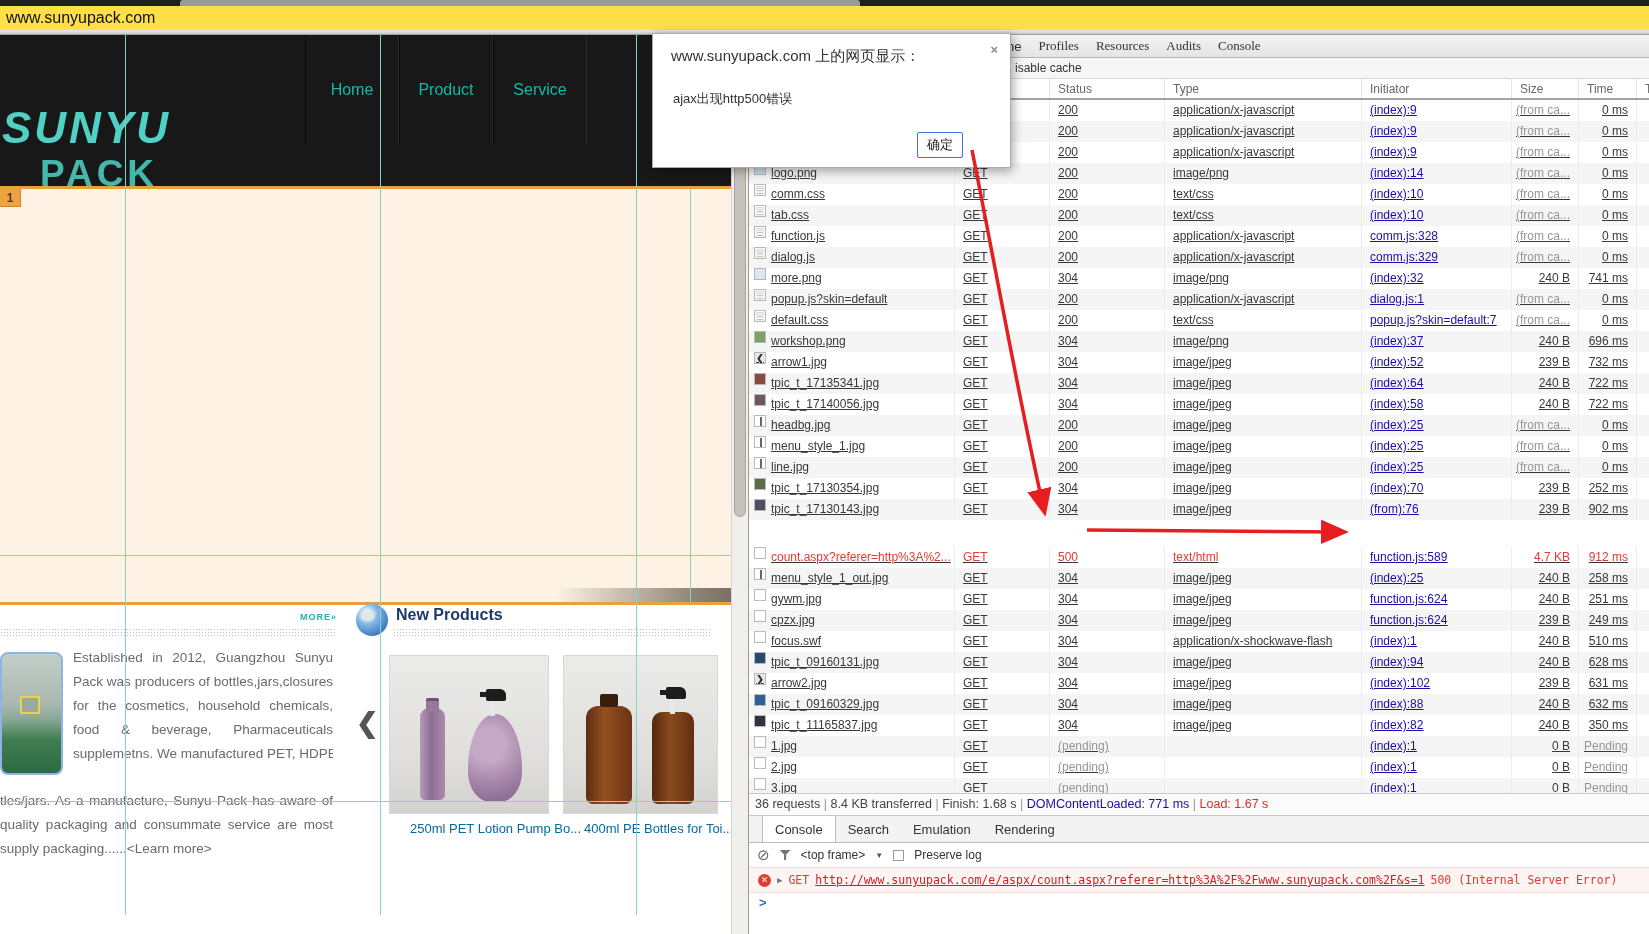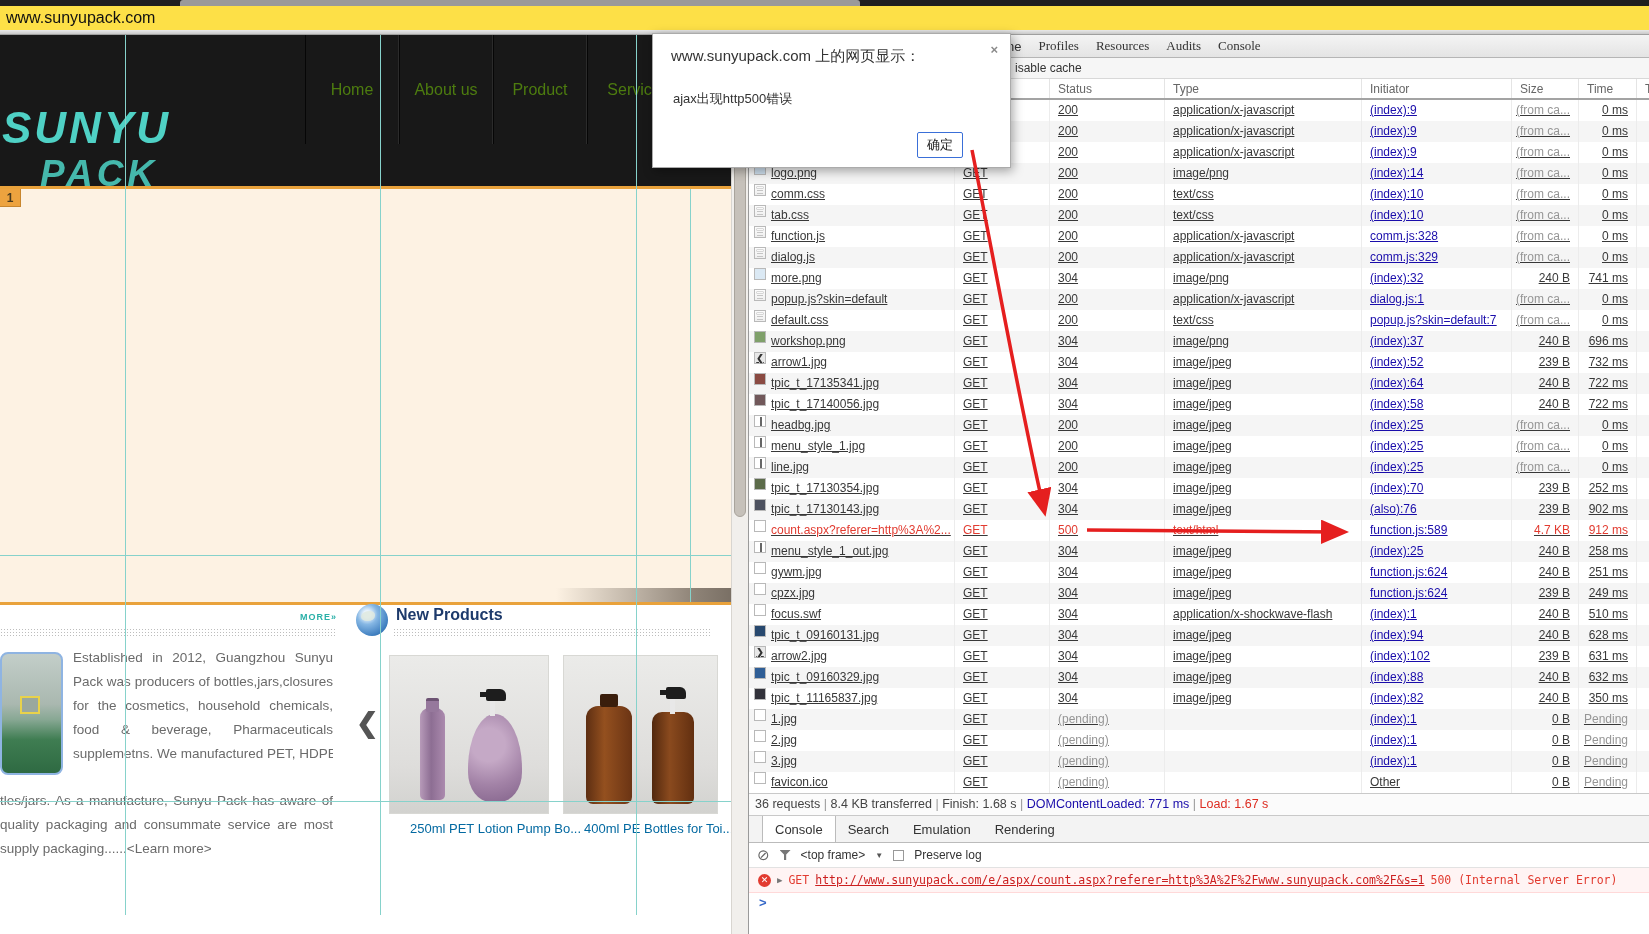--- a/index.html
+++ b/index.html
@@ -13,25 +13,25 @@
   .title-bar { position:absolute; left:0; top:6px; width:1649px; height:24px; background:#fde047; }
   .title-bar span { position:absolute; left:6px; top:3px; font-size:16px; color:#111; }
   .tool-strip { position:absolute; left:0; top:30px; width:1649px; height:5px;
     background:linear-gradient(#e9e9e9,#c9c9c9); border-bottom:1px solid #9f9f9f; }
 
   
   .page { position:absolute; left:0; top:35px; width:731px; height:899px; background:#fff; overflow:hidden; }
   .navbar { position:absolute; left:0; top:0; width:731px; height:151px; background:#181818; }
   .logo1 { position:absolute; left:2px; top:68px; font-size:44px; font-weight:bold; font-style:italic;
     color:#4fd1c5; letter-spacing:3px; }
-  .logo2 { position:absolute; left:40px; top:118px; font-size:37px; font-weight:bold; font-style:italic;
+  .logo2 { position:absolute; left:40px; top:118px; font-size:37px; font-weight:bold; 
     color:#45b8ac; letter-spacing:4px; }
   .nav-wrap { position:absolute; left:305px; top:0; height:151px; display:flex; }
   .nav-item { width:94px; height:109px; display:flex; align-items:center; justify-content:center;
-    color:#4d7c0f; font-size:16px; border-left:1px solid #060606; border-right:1px solid #2b2b2b; }
+    color:#14b8a6; font-size:16px; border-left:1px solid #060606; border-right:1px solid #2b2b2b; }
   .band-top { position:absolute; left:0; top:151px; width:731px; height:3px; background:#e9a23b; }
   .banner { position:absolute; left:0; top:154px; width:731px; height:413px; background:#fdf2e3; }
   .marker-1 { position:absolute; left:0; top:154px; width:21px; height:18px; background:#eda33f;
     color:#4a3a1e; font-size:12px; font-weight:bold; text-align:center; line-height:18px;
     border-right:1px solid #c8862e; border-bottom:1px solid #c8862e; }
   .grad-strip { position:absolute; left:556px; top:553px; width:175px; height:14px;
     background:linear-gradient(90deg, rgba(141,130,118,0) 0%, #8d8276 80%, #7a7065 100%); }
   .band-bottom { position:absolute; left:0; top:567px; width:731px; height:3px; background:#e9a23b; }
 
   .more-link { position:absolute; left:300px; top:577px; font-size:9px; font-weight:bold;
@@ -112,21 +112,21 @@
   .hcell.c0 { border-left:none; padding-left:6px; }
   #net-rows { position:absolute; left:0; top:65px; width:901px; }
   .net-row { display:grid; grid-template-columns:205px 95px 115px 197px 150px 67px 58px 14px;
     height:21px; font-size:12px; color:#383838;text-decoration:underline; }
   .net-row:nth-child(even) { background:#f5f5f5; }
   .cell { line-height:21px; padding-left:8px; border-left:1px solid #ececec; overflow:hidden; white-space:nowrap; }
   .cell.name { border-left:none; padding-left:5px; display:flex; gap:5px; }
   .cell.size, .cell.time { text-align:right; padding-right:8px; padding-left:2px; }
   .gray { color:#969696; }
   .ilink { color:#1a0dab; text-decoration:underline; }
-  .net-row.err { background:#fff; }
+  .net-row.err { background:#fff;margin-top:27px; }
   .net-row.err .cell { color:#e23b30; }
   .net-row.err .ilink { color:#1a0dab; }
   .ric { display:inline-block; width:12px; height:12px; flex:0 0 12px; border:1px solid #b9b9b9;
     background:#fff; font-size:9px; line-height:11px; text-align:center; color:#333; }
   .ric.doc { background:linear-gradient(#fdfdfd,#efefef); position:relative; }
   .ric.doc:after { content:""; position:absolute; left:2px; top:2px; width:6px; height:1px; color:#aaa;
     box-shadow:0 0 0 .5px #b5b5b5, 0 3px 0 0 #c5c5c5, 0 6px 0 0 #c5c5c5; }
   .ric.line { background:#fff; position:relative; }
   .ric.line:after { content:""; position:absolute; left:5px; top:1px; width:2px; height:9px; background:#666; }
   .ric.glyph { font-weight:bold; background:#e8e8e8; }
@@ -187,21 +187,20 @@
     <span>www.sunyupack.com</span>
   </div>
   <div class="tool-strip"></div>
 
   <div class="page">
     <div class="navbar">
       <div class="logo1">SUNYU</div>
       <div class="logo2">PACK</div>
       <div class="nav-wrap" id="nav-items">
           <div class="nav-item">Home</div>
-          <div class="nav-item">About us</div>
           <div class="nav-item">Product</div>
           <div class="nav-item">Service</div>
         </div>
     </div>
     <div class="band-top"></div>
     <div class="banner"></div>
     <div class="marker-1">1</div>
     <div class="grad-strip"></div>
     <div class="band-bottom"></div>
 
@@ -521,21 +520,21 @@
           <div class="cell tl"></div>
         </div>
         <div class="net-row">
           <div class="cell name">
             <span class="ric img" style="background: rgb(76, 80, 94);"></span>
             <span>tpic_t_17130143.jpg</span>
           </div>
           <div class="cell method">GET</div>
           <div class="cell status">304</div>
           <div class="cell type">image/jpeg</div>
-          <div class="cell initiator"><span class="ilink">(also):76</span></div>
+          <div class="cell initiator"><span class="ilink">(from):76</span></div>
           <div class="cell size">239 B</div>
           <div class="cell time">902 ms</div>
           <div class="cell tl"></div>
         </div>
         <div class="net-row err">
           <div class="cell name">
             <span class="ric file"></span>
             <span>count.aspx?referer=http%3A%2...</span>
           </div>
           <div class="cell method">GET</div>

